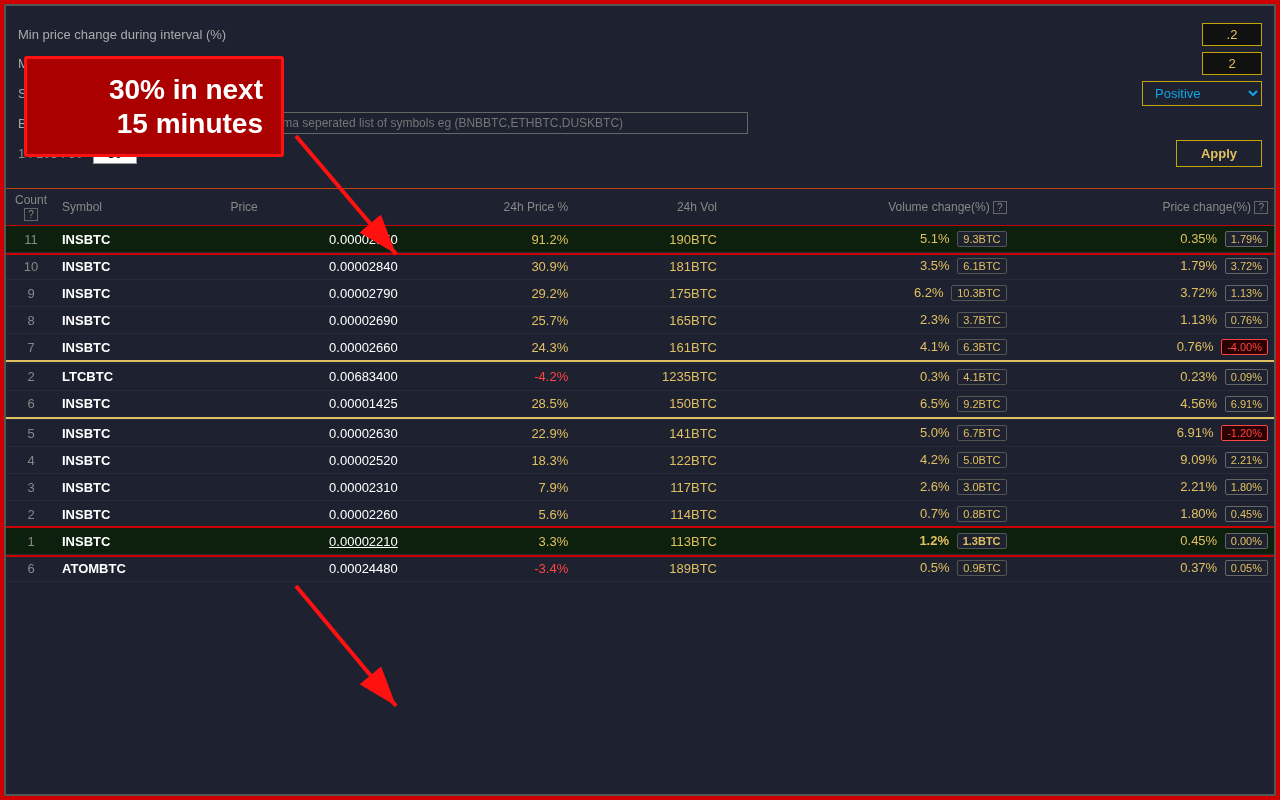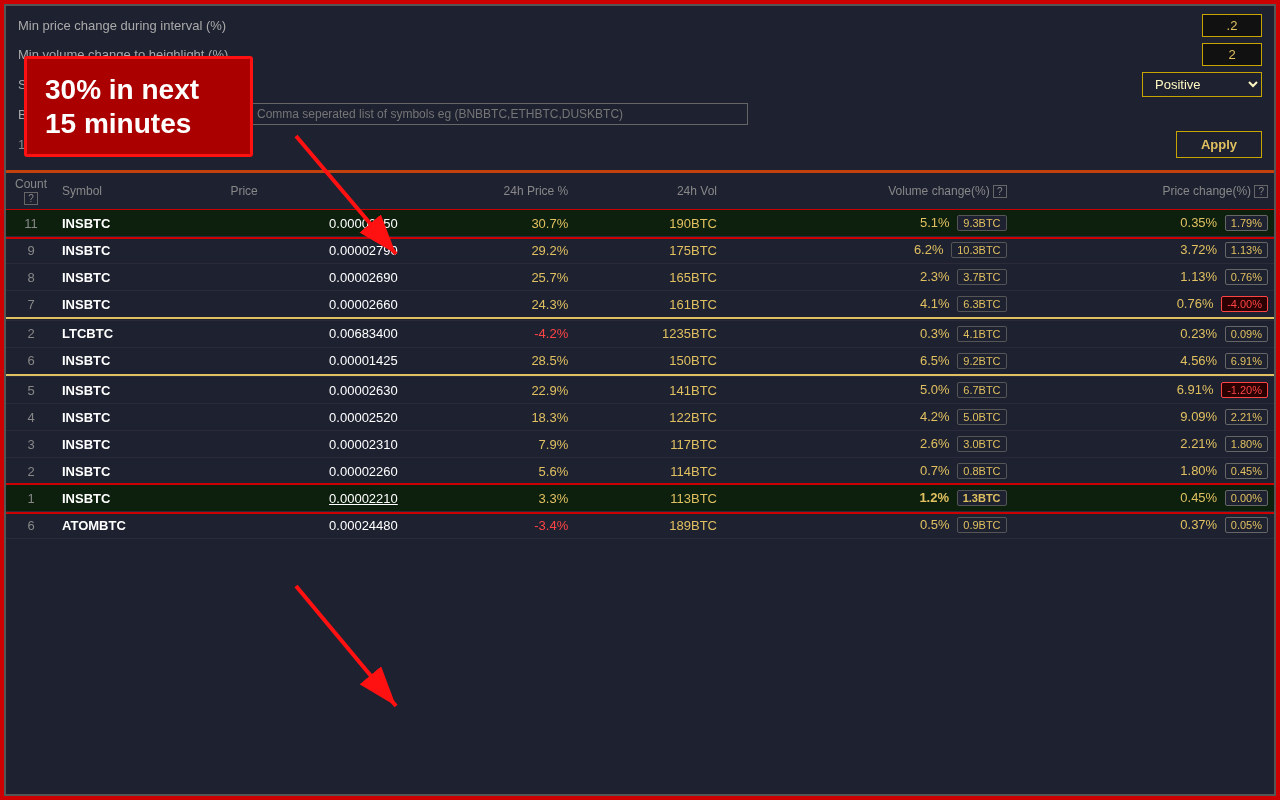--- a/index.html
+++ b/index.html
@@ -14,22 +14,22 @@
     }
     .outer-border {
       border: 2px solid #555;
       margin: 4px;
       background: #1e2130;
       height: 792px;
       overflow: hidden;
     }
     .settings-panel {
       background: #1e2130;
-      padding: 8px 12px;
-      border-bottom: 3px solid #c2410c;
+      padding: 17px 12px;
+      border-bottom: 1px solid #c2410c;
     }
     .settings-row {
       display: flex;
       align-items: center;
       margin-bottom: 6px;
       gap: 10px;
     }
     .settings-label {
       color: #aaa;
       flex: 0 0 auto;
@@ -46,21 +46,21 @@
       text-align: left;
       outline: none;
     }
     .settings-input-small {
       width: 60px;
       text-align: center;
     }
     .settings-select {
       background: #1e2130;
       border: 1px solid #c8a400;
-      color: #fef9c3;
+      color: #0ea5e9;
       padding: 3px 8px;
       font-size: 13px;
       outline: none;
       min-width: 120px;
     }
     .blacklist-input {
       background: #1e2130;
       border: 1px solid #666;
       color: #aaa;
       padding: 3px 8px;
@@ -166,21 +166,22 @@
       left: 18px;
       top: 50px;
       background: #aa0000;
       border: 3px solid #ff1111;
       color: #fff;
       font-size: 28px;
       font-weight: 900;
       padding: 14px 18px;
       line-height: 1.2;
       border-radius: 3px;
-      width: 229px;
+      width: 260px;
+      text-align: right;
     }
     .ann-box2 {
       position: absolute;
       left: 18px;
       top: 400px;
       background: #aa0000;
       border: 3px solid #ff1111;
       color: #fff;
       font-size: 26px;
       font-weight: 900;
@@ -243,29 +244,44 @@
             <th class="right">24h Vol</th>
             <th class="right">Volume change(%) <span style="border:1px solid #666;padding:0 3px;font-size:10px;cursor:pointer;">?</span></th>
             <th class="right">Price change(%) <span style="border:1px solid #666;padding:0 3px;font-size:10px;cursor:pointer;">?</span></th>
           </tr>
         </thead>
         <tbody id="table-body">
         <tr style="outline: rgb(204, 0, 0) solid 2px;">
     <td class="td-count" style="background:#0d1f0d;">11</td>
     <td class="td-symbol" style="background:#0d1f0d;">INSBTC</td>
     <td class="td-price" style="background:#0d1f0d;">0.00002850</td>
-    <td class="td-24h positive" style="background:#0d1f0d;">30.7%</td>
+    <td class="td-24h positive" style="background:#0d1f0d;">91.2%</td>
     <td class="td-vol" style="background:#0d1f0d;">190BTC</td>
     <td class="td-volchange" style="background:#0d1f0d;">
       <span class="positive">5.1%</span>
       <span class="badge badge-neutral">9.3BTC</span>
     </td>
     <td class="td-pricechange" style="background:#0d1f0d;text-align:right;">
       <span class="positive">0.35%</span>
       <span class="badge badge-pos">1.79%</span>
+    </td>
+  </tr>
+            <tr>
+    <td class="td-count" style="">10</td>
+    <td class="td-symbol" style="">INSBTC</td>
+    <td class="td-price" style="">0.00002840</td>
+    <td class="td-24h positive" style="">30.9%</td>
+    <td class="td-vol" style="">181BTC</td>
+    <td class="td-volchange" style="">
+      <span class="positive">3.5%</span>
+      <span class="badge badge-neutral">6.1BTC</span>
+    </td>
+    <td class="td-pricechange" style="">
+      <span class="positive">1.79%</span>
+      <span class="badge badge-pos">3.72%</span>
     </td>
   </tr>
             <tr>
     <td class="td-count" style="">9</td>
     <td class="td-symbol" style="">INSBTC</td>
     <td class="td-price" style="">0.00002790</td>
     <td class="td-24h positive" style="">29.2%</td>
     <td class="td-vol" style="">175BTC</td>
     <td class="td-volchange" style="">
       <span class="positive">6.2%</span>

